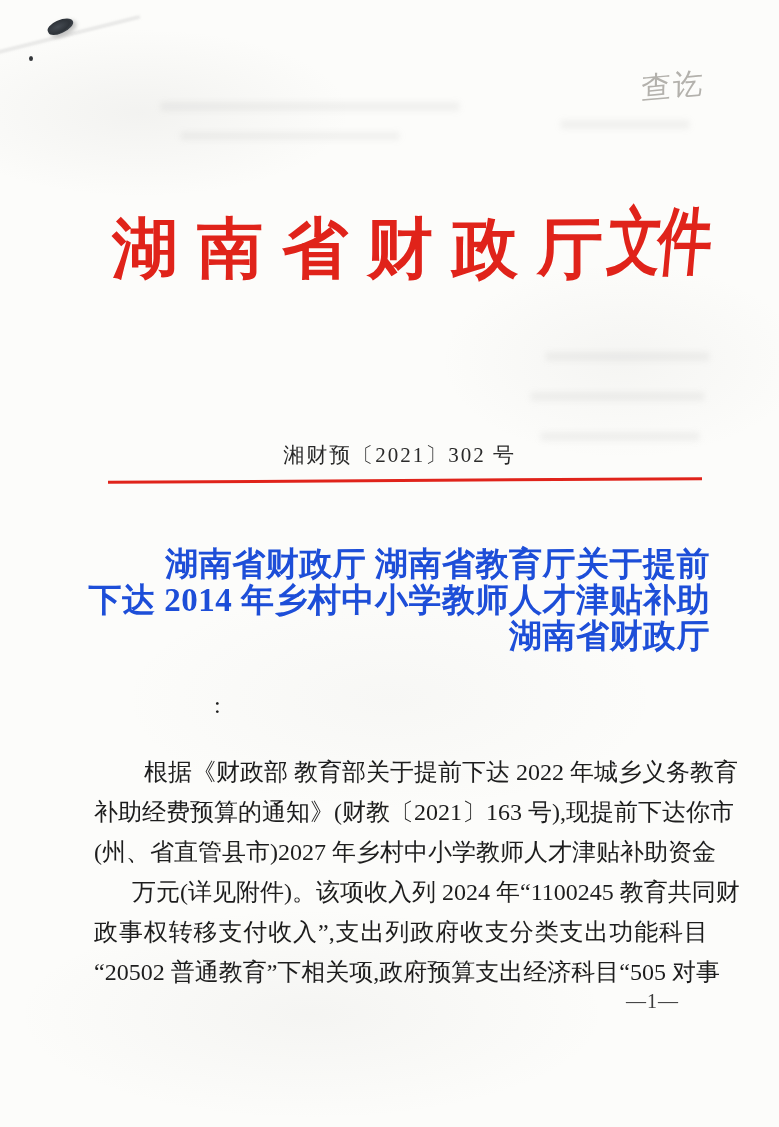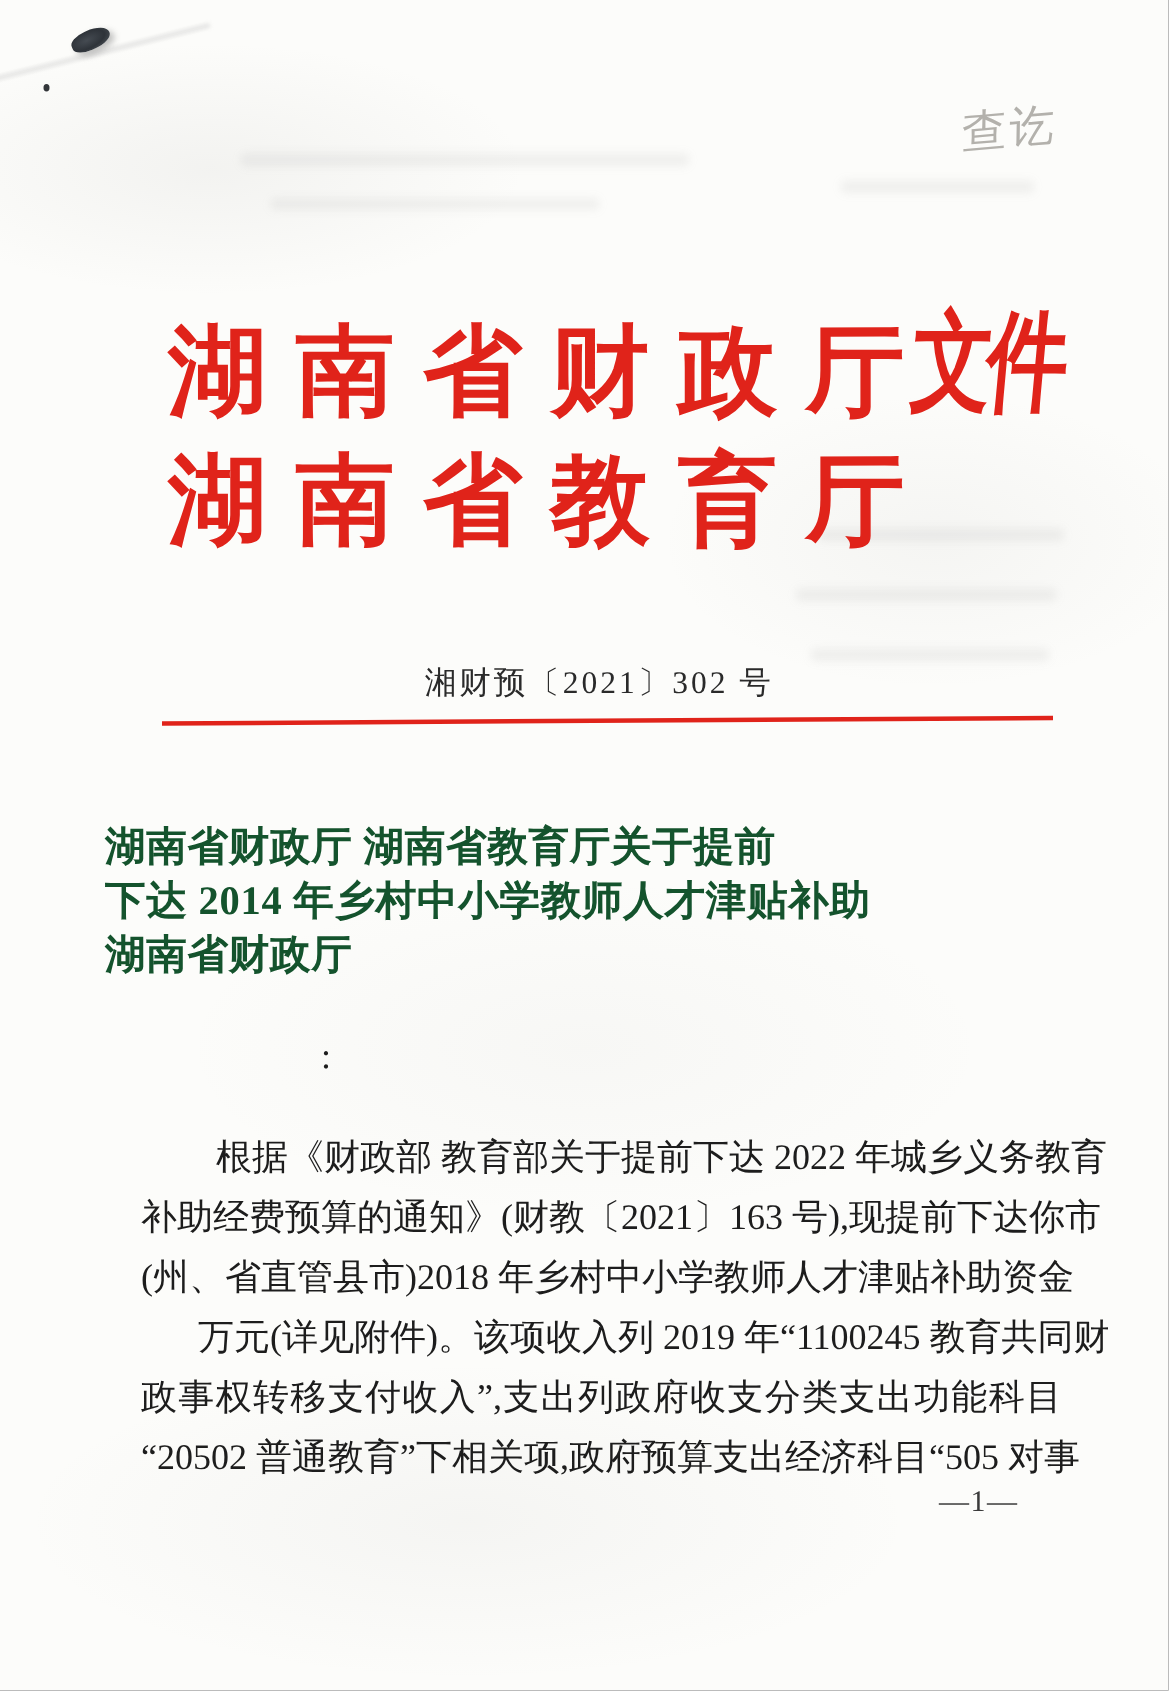--- a/index.html
+++ b/index.html
@@ -123,25 +123,25 @@
     width: 594px;
     height: 3px;
     background: #e0231a;
     transform: rotate(-0.35deg);
   }
   .doc-title {
     position: absolute;
     left: 70px;
     top: 546px;
     width: 640px;
-    text-align: left;
+    text-align: right;
     font-weight: 700;
-    font-size: 27px;
+    font-size: 33px;
     line-height: 36px;
-    color: #14532d;
+    color: #1d4ed8;
     letter-spacing: 0.5px;
   }
   .salutation {
     position: absolute;
     left: 214px;
     top: 692px;
     font-size: 24px;
     color: #1d1d1d;
   }
   .doc-body {
@@ -184,41 +184,40 @@
 
   <div class="fold-shadow"></div>
   <div class="staple"></div>
   <div class="ink-dot"></div>
 
   <div class="handwritten">查讫</div>
 
   <div class="letterhead">
     <div class="agency-lines">
       <div class="agency-line">湖 南 省 财 政 厅</div>
-      <div class="agency-line">湖 南 省 教 育 厅</div>
     </div>
     <div class="wenjian">文件</div>
   </div>
 
   <div class="doc-number">湘财预〔2021〕302 号</div>
 
   <div class="red-rule"></div>
 
   <div class="doc-title">
     <div>湖南省财政厅 湖南省教育厅关于提前</div>
     <div>下达 2014 年乡村中小学教师人才津贴补助</div>
     <div>湖南省财政厅</div>
   </div>
 
   <div class="salutation">:</div>
 
   <div class="doc-body">
     <div class="body-line indent-first">根据《财政部 教育部关于提前下达 2022 年城乡义务教育</div>
     <div class="body-line">补助经费预算的通知》(财教〔2021〕163 号),现提前下达你市</div>
-    <div class="body-line">(州、省直管县市)2018 年乡村中小学教师人才津贴补助资金</div>
-    <div class="body-line indent-blank">万元(详见附件)。该项收入列 2019 年“1100245 教育共同财</div>
+    <div class="body-line">(州、省直管县市)2027 年乡村中小学教师人才津贴补助资金</div>
+    <div class="body-line indent-blank">万元(详见附件)。该项收入列 2024 年“1100245 教育共同财</div>
     <div class="body-line">政事权转移支付收入”,支出列政府收支分类支出功能科目</div>
     <div class="body-line">“20502 普通教育”下相关项,政府预算支出经济科目“505 对事</div>
   </div>
 
   <div class="page-num">—1—</div>
 
 </div>
 
 </body></html>

